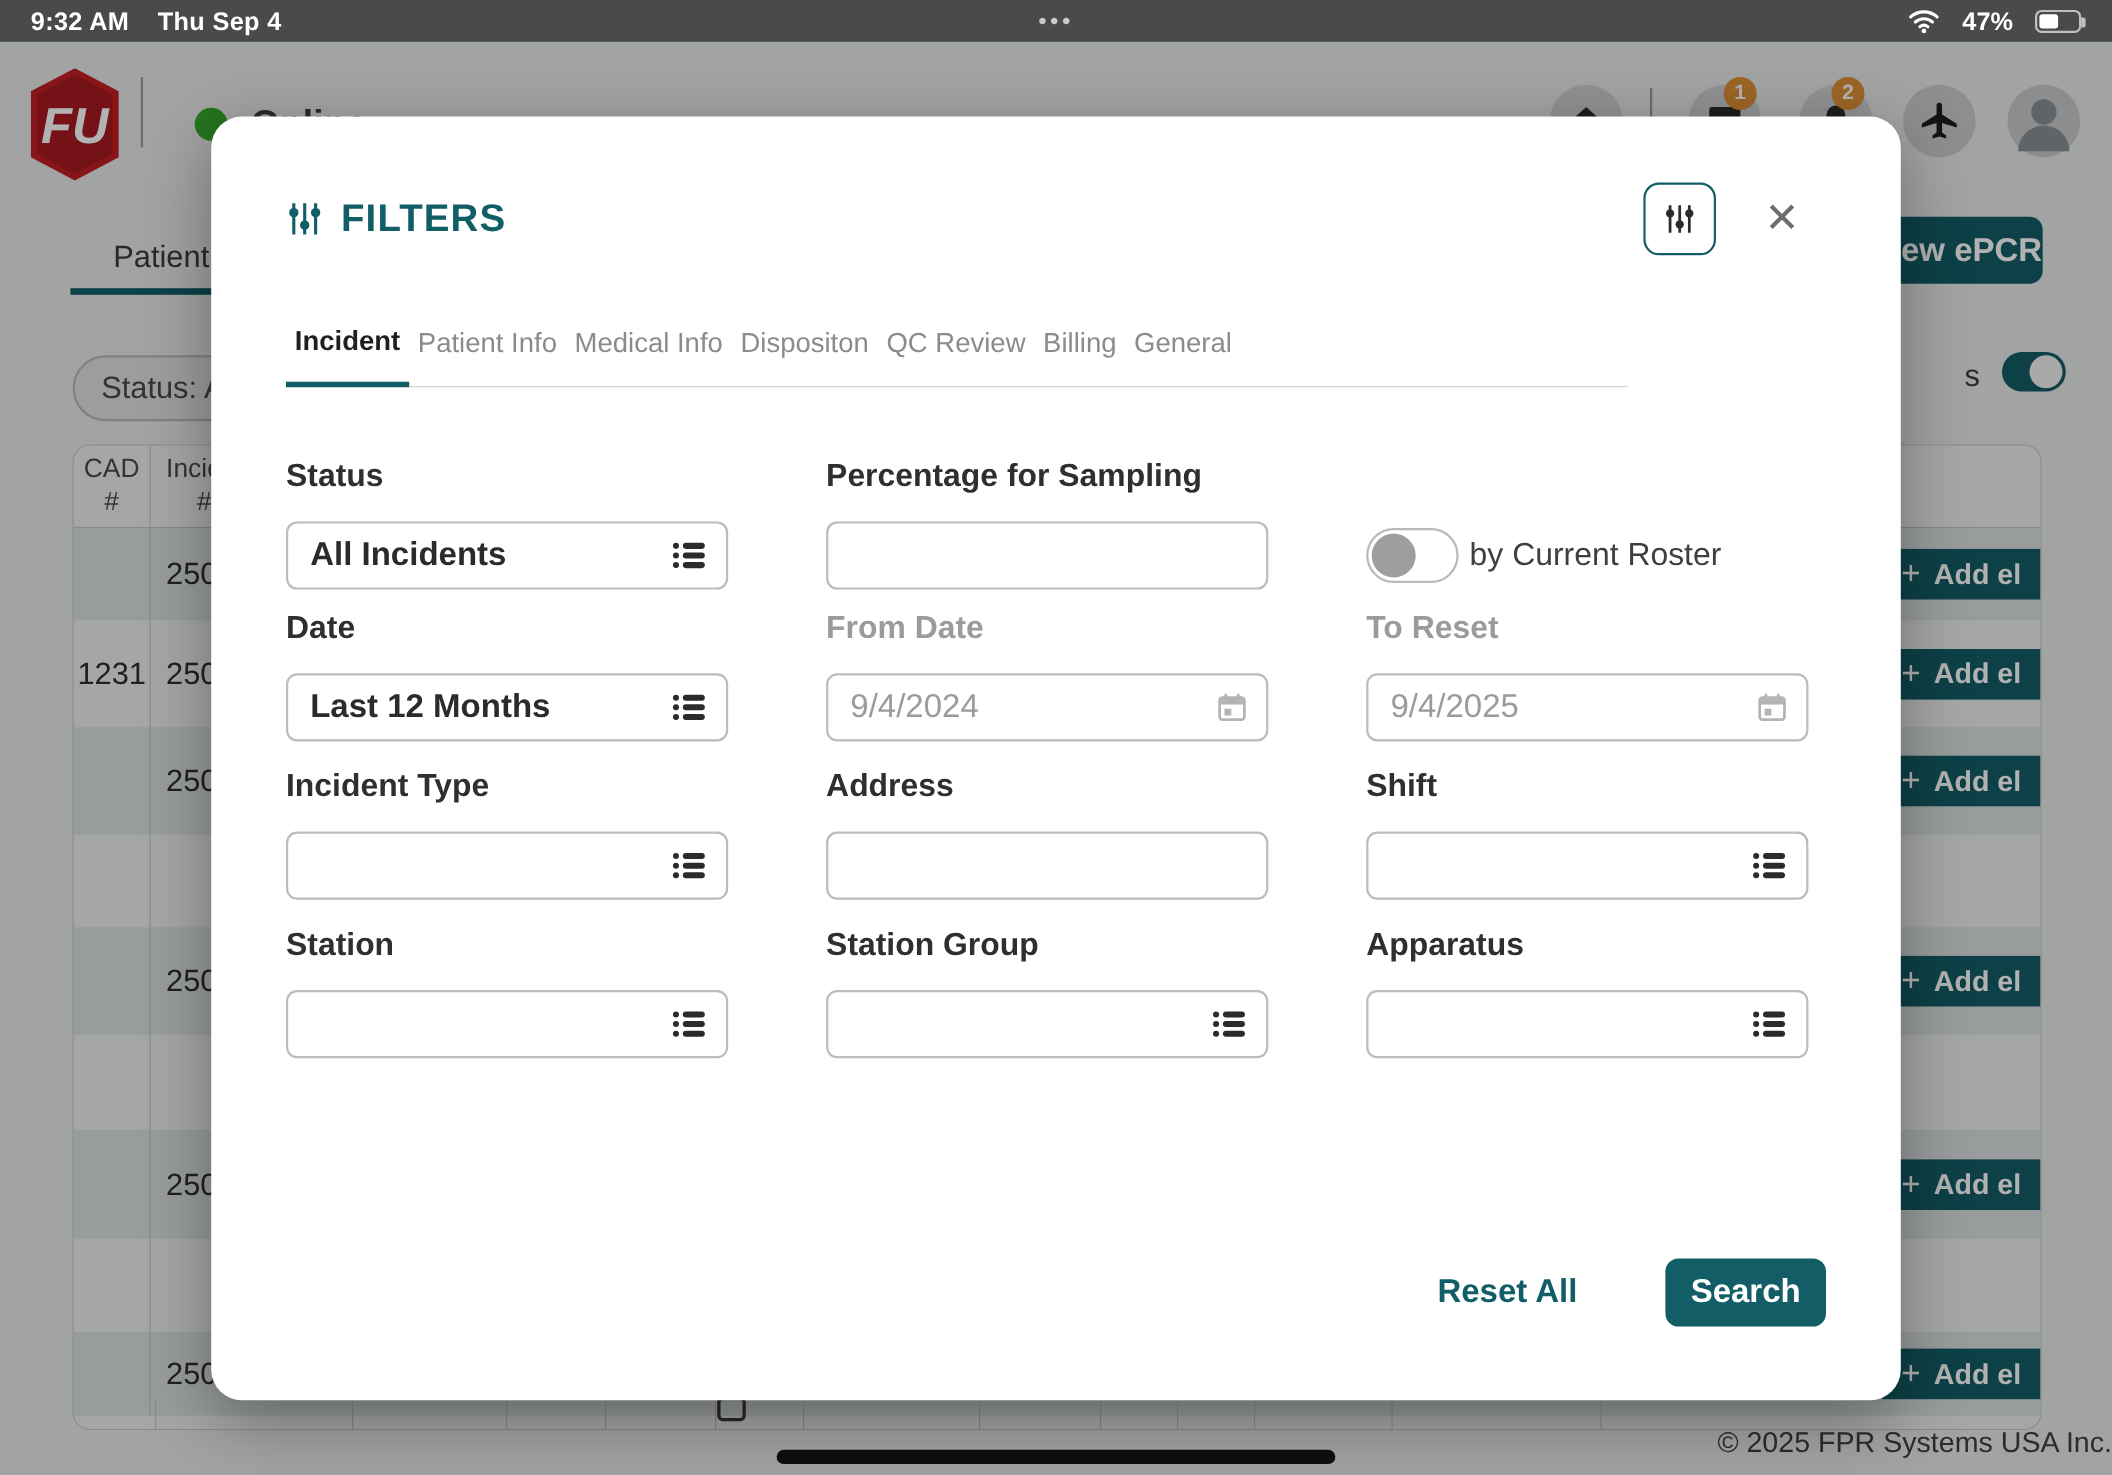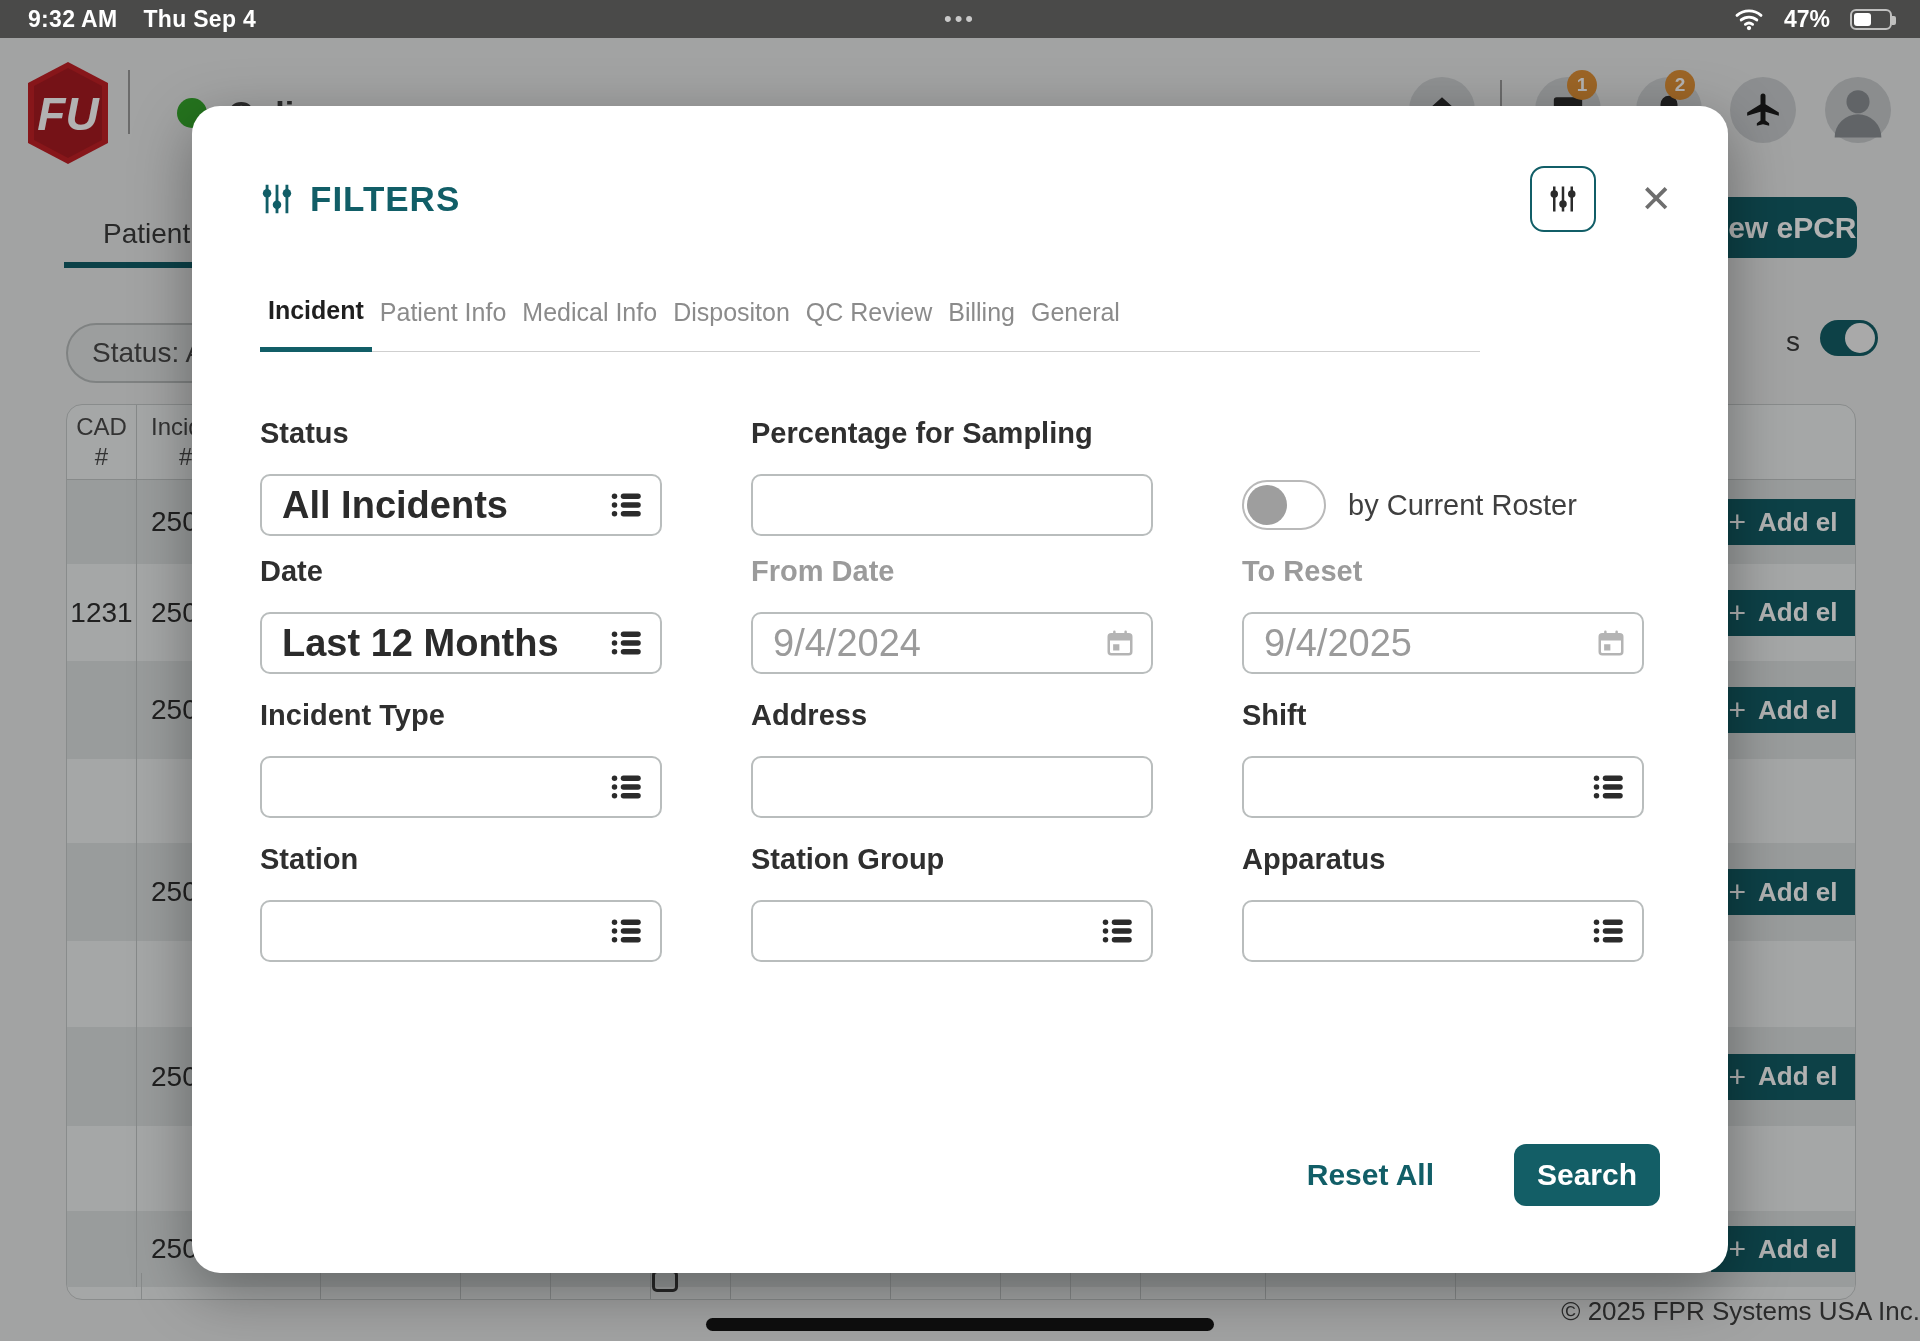--- a/index.html
+++ b/index.html
@@ -49,43 +49,43 @@
   .bg-toggle .knob { position:absolute; right:3px; top:3px; width:30px; height:30px; border-radius:50%; background:#f2f2f2; }
   .vline { position:absolute; top:1235px; height:27px; width:1px; background:#c2c6c6; }
   .mini-ic { position:absolute; left:652px; top:1232px; width:26px; height:22px; border:3px solid #3a3a3a; border-radius:5px; }
   .bg-footer { position:absolute; left:0; top:1258px; width:1920px; text-align:right; font-size:26px; color:#3f3f3f; }
 
   .dim { position:absolute; left:0; top:38px; right:0; bottom:0; background:rgba(0,0,0,.30); z-index:20; }
 
   
   .modal { position:absolute; left:192px; top:106px; width:1536px; height:1167px; background:#fff; border-radius:28px;
     box-shadow:0 18px 60px rgba(0,0,0,.35); z-index:30; overflow:hidden; }
-  .m-header { display:flex; padding:60px 56px 0 68px; height:126px; }
+  .m-header { display:flex; padding:60px 92px 0 68px; height:126px; }
   .m-title { display:flex; align-items:center; gap:16px; color:#115e67; font-size:35px; font-weight:700; letter-spacing:1px; }
   .m-spacer { flex:1; }
   .sq-filter-btn { width:66px; height:66px; border:2px solid #115e67; border-radius:14px; background:#fff;
     display:flex; align-items:center; justify-content:center; }
   .m-close { margin-left:44px; background:none; border:none; font-size:38px; color:#6e6e6e; line-height:1; cursor:pointer; }
   .m-tabs { display:flex; margin:64px 248px 0 68px; border-bottom:1px solid #cfcfcf; }
   .m-tab { font-size:25px; color:#8b8b8b; padding:0 8px 22px 8px; background:none; border:none; white-space:nowrap; }
   .m-tab.active { color:#1f1f1f; font-weight:700; border-bottom:5px solid #115e67; margin-bottom:-1px; }
   .form-clip { height:774px; overflow:hidden; padding:64px 80px 0 68px; }
   .form-row { display:grid; grid-template-columns:402px 402px 402px; column-gap:89px; }
   .form-row + .form-row { margin-top:18px; }
   .form-row.sec { margin-top:58px; }
   .form-row.mt24 { margin-top:24px; }
   .fg label { display:block; font-size:29px; font-weight:700; color:#2f2f2f; line-height:34px; margin-bottom:24px; white-space:nowrap; }
   .fg label.muted { color:#9b9b9b; }
   .field { position:relative; height:62px; border:2px solid #b9bdbd; border-radius:10px; background:#fff;
-    display:flex; align-items:center; padding:0 58px 0 20px; font-size:38px; }
+    display:flex; align-items:center; padding:0 58px 0 20px; font-size:30px; }
   .field.plain { padding-right:20px; }
   .field .val { color:#2b2b2b; font-weight:600; white-space:nowrap; }
   .field .val.gray { color:#9b9b9b; font-weight:400; }
   .f-icon { position:absolute; right:16px; top:50%; transform:translateY(-50%); display:flex; }
-  .toggle-wrap { padding-top:58px; display:flex; align-items:center; gap:22px; height:120px; }
+  .toggle-wrap { padding-top:58px; display:flex; align-items:center; gap:10px; height:120px; }
   .m-toggle { position:relative; width:84px; height:50px; border:2px solid #b9b9b9; border-radius:26px; background:#fff; }
   .m-toggle .knob { position:absolute; left:3px; top:3px; width:40px; height:40px; border-radius:50%; background:#9e9e9e; }
   .toggle-wrap .tlabel { font-size:29px; color:#3f3f3f; white-space:nowrap; }
   .m-footer { position:absolute; top:1038px; right:68px; display:flex; align-items:center; gap:80px; }
   .reset-btn { background:none; border:none; color:#115e67; font-size:30px; font-weight:700; }
   .search-btn { width:146px; height:62px; background:#135e66; color:#fff; border:none; border-radius:12px; font-size:30px; font-weight:700; }
 
   .home-indicator { position:absolute; left:706px; top:1318px; width:508px; height:13px; border-radius:7px; background:#0d0d0d; z-index:70; }
 </style>
 </head>

